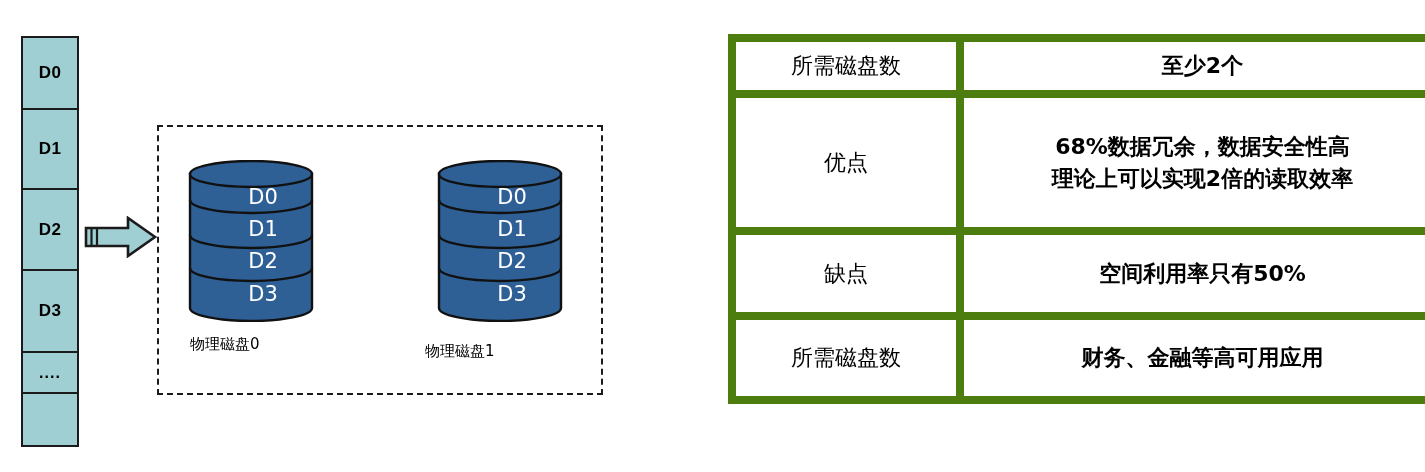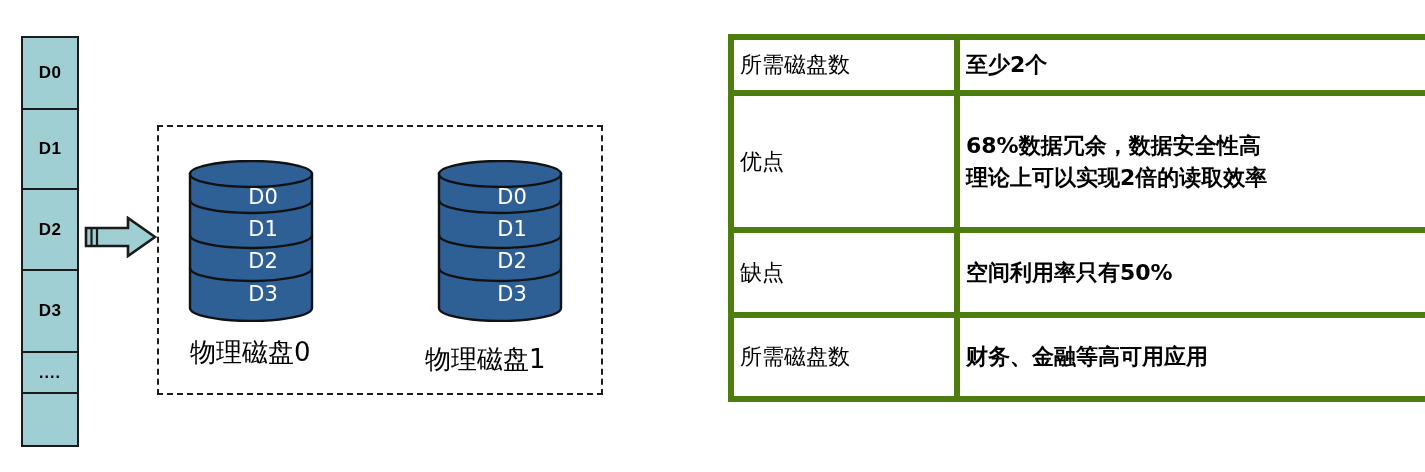--- a/index.html
+++ b/index.html
@@ -72,41 +72,42 @@
     position: absolute;
     width: 126px;
   }
   #disk-0 { left: 188px; top: 160px; }
   #disk-1 { left: 437px; top: 160px; }
 
   .disk-svg { display: block; }
 
   .disk-label {
     position: absolute;
-    font-size: 26px;
+    font-size: 15px;
     color: #000000;
     white-space: nowrap;
     font-family: "DejaVu Sans", "Liberation Sans", sans-serif;
   }
   #disk-label-0 { left: 190px; top: 335px; }
   #disk-label-1 { left: 425px; top: 342px; }
 
   
   #spec-table {
     position: absolute;
     left: 728px;
     top: 34px;
     width: 673px;
     height: 364px;
     border-collapse: collapse;
     table-layout: fixed;
     background: #ffffff;
   }
   #spec-table td {
-    border: 6px solid #4d7c0f;
+    border: 8px solid #4d7c0f;
+    text-align: center;
     vertical-align: middle;
     color: #000000;
     font-size: 22px;
     line-height: 1.45;
     font-family: "DejaVu Sans", "Liberation Sans", sans-serif;
     padding: 2px 6px;
   }
   #spec-table .col-key { width: 208px; }
   #spec-table .col-val { width: 465px; }
   .row-a { height: 56px; }

